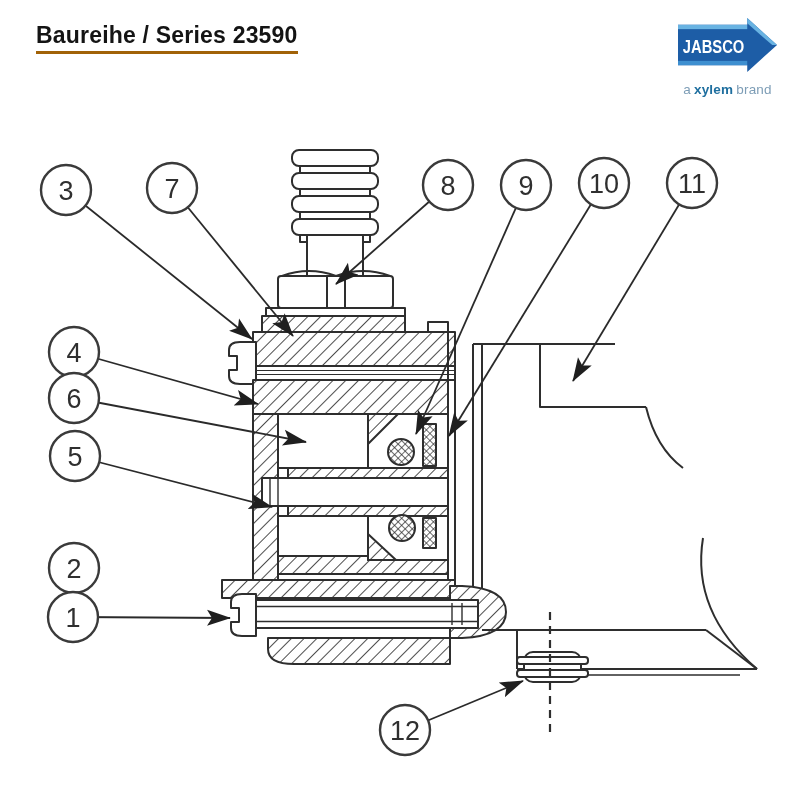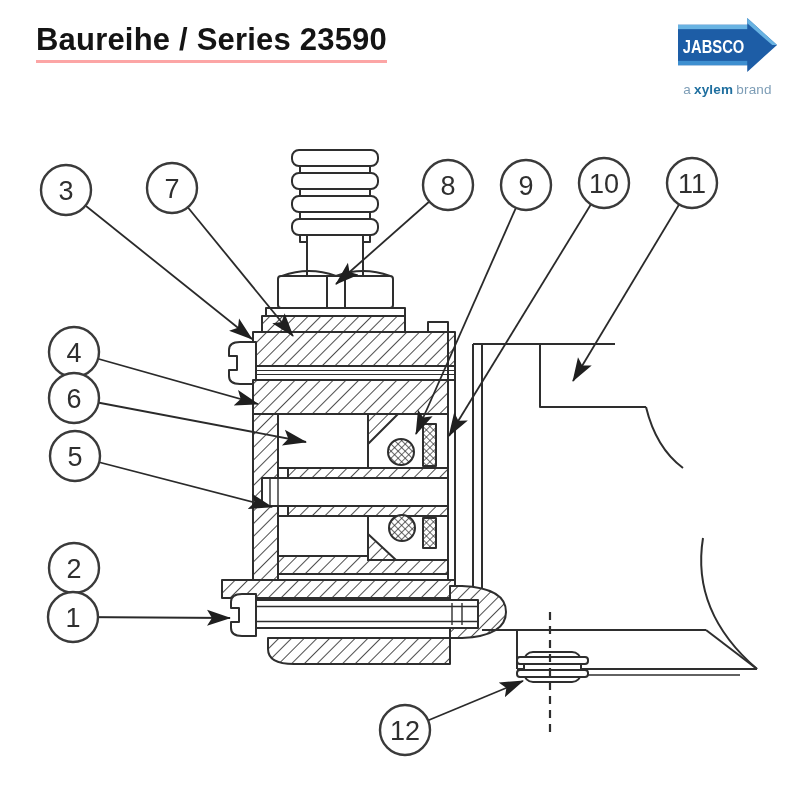--- a/index.html
+++ b/index.html
@@ -1,19 +1,19 @@
 <!DOCTYPE html>
 <html><head>
 <meta charset="utf-8">
 <style>
   html,body{margin:0;padding:0;background:#ffffff;}
   .page{position:relative;width:800px;height:800px;background:#ffffff;
         font-family:"Liberation Sans", sans-serif;overflow:hidden;}
-  .title{position:absolute;left:36px;top:22px;font-size:31px;font-weight:bold;
-         color:#141414;border-bottom:3px solid #fca5a5;padding-bottom:2px;
+  .title{position:absolute;left:36px;top:22px;font-size:23px;font-weight:bold;
+         color:#141414;border-bottom:3px solid #a16207;padding-bottom:2px;
          letter-spacing:0.2px;white-space:nowrap;}
   .logo{position:absolute;right:18px;top:16px;width:110px;text-align:center;}
   .logo svg{display:block;margin-left:6px;}
   .tagline{margin-top:8px;font-size:13.5px;color:#7d9db6;letter-spacing:0.2px;
            white-space:nowrap;padding-left:4px;}
   .tagline .x{font-weight:bold;color:#1f6f9f;}
   .tagline span{margin-right:3px;}
   svg.diagram{position:absolute;left:0;top:0;}
   .balloon-num{font-size:27px;fill:#2f2f2f;}
 </style>

